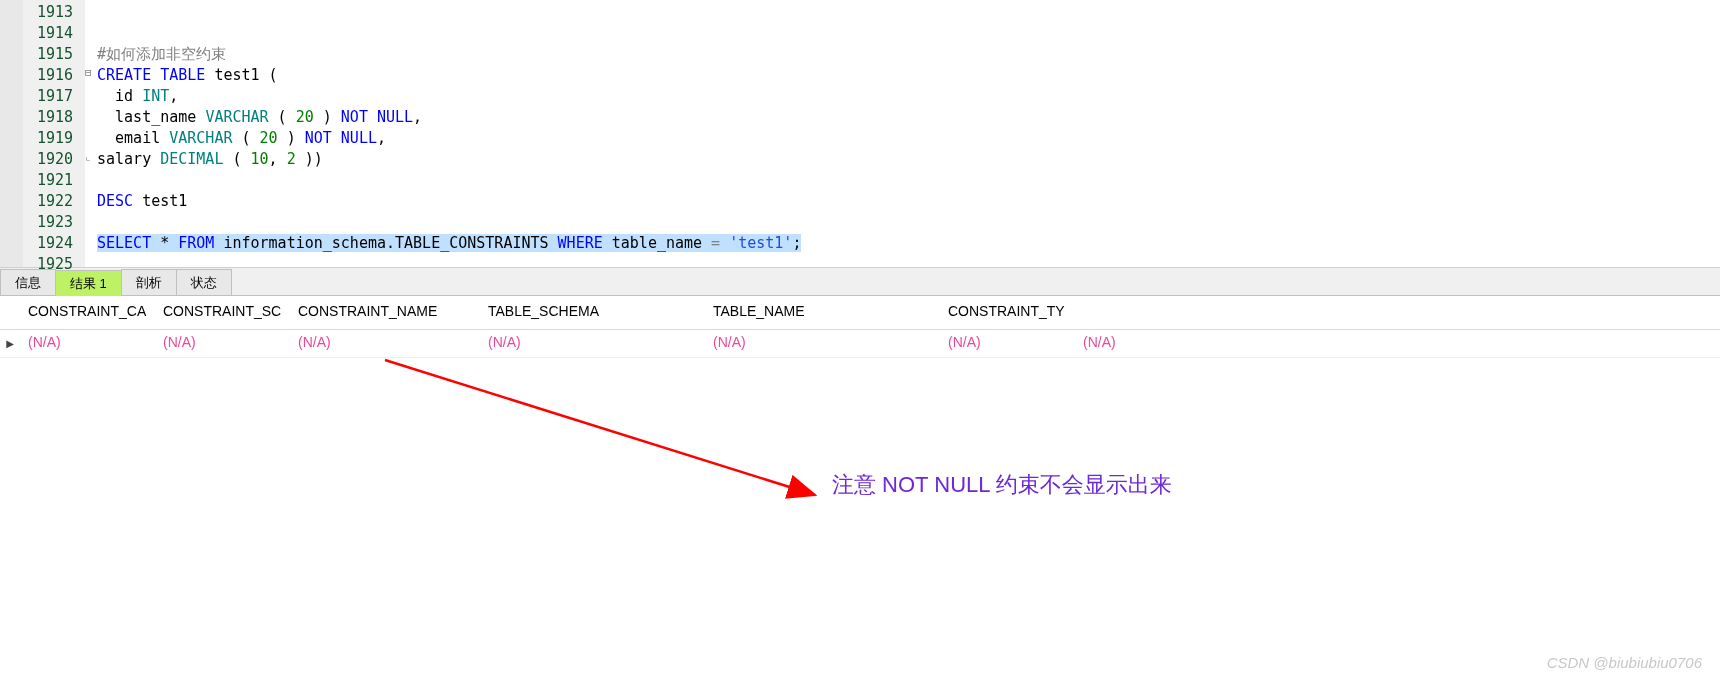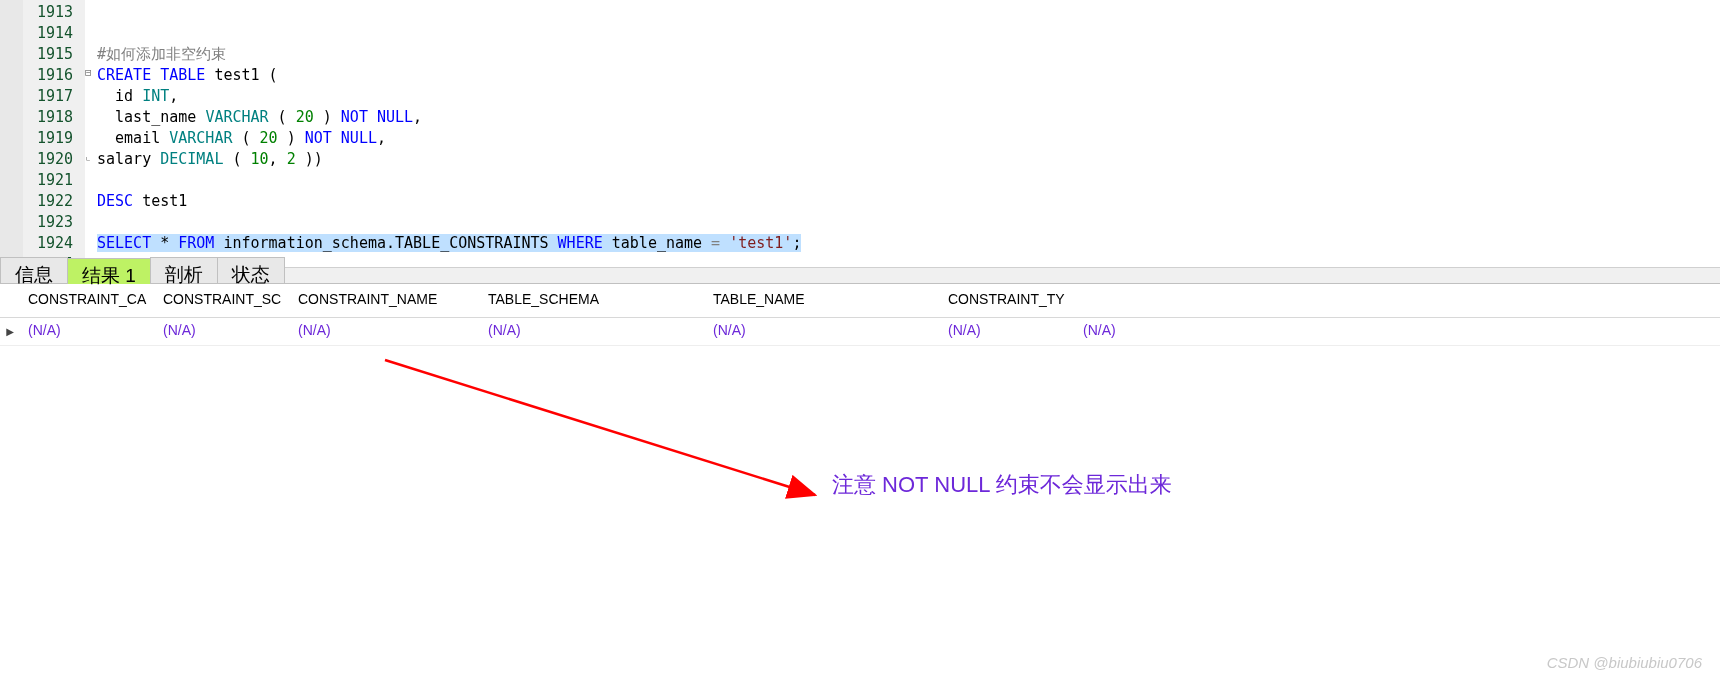--- a/index.html
+++ b/index.html
@@ -49,34 +49,34 @@
   .code-content {
     flex: 1;
     padding-top: 2px;
     line-height: 21px;
     white-space: pre;
     font-family: Consolas, monospace;
   }
   .kw-blue { color: #0000ff; }
   .kw-teal { color: #008080; }
   .kw-green { color: #008000; }
-  .kw-red { color: #7f1d1d; }
+  .kw-red { color: #1d4ed8; }
   .comment { color: #808080; }
   .highlight-line {
     background: #bfe0ff;
     display: inline;
   }
   .tabs-row {
     display: flex;
     align-items: flex-end;
-    height: 16px;
+    height: 28px;
     background: #f0f0f0;
     border-bottom: 1px solid #c0c0c0;
     font-family: "Microsoft YaHei", Arial, sans-serif;
-    font-size: 19px;
+    font-size: 13px;
   }
   .tab {
     padding: 4px 14px;
     border: 1px solid #c0c0c0;
     border-bottom: none;
     background: #e8e8e8;
     margin-right: -1px;
     cursor: pointer;
     height: 26px;
   }
@@ -114,21 +114,21 @@
   .row-marker {
     width: 20px;
     display: flex;
     align-items: center;
     justify-content: center;
     color: #444;
     font-size: 10px;
   }
   .rcell {
     padding: 4px 8px;
-    color: #6d28d9;
+    color: #ec4899;
     overflow: hidden;
     white-space: nowrap;
   }
   .annotation {
     position: absolute;
     color: #6d28d9;
     font-family: "Microsoft YaHei", Arial, sans-serif;
     font-size: 22px;
   }
   .watermark {

